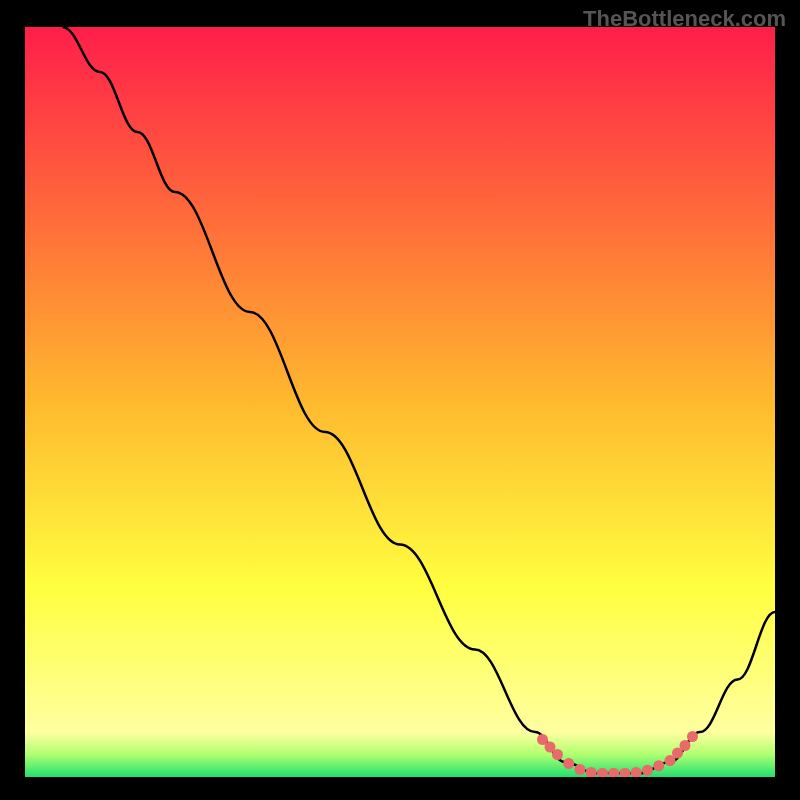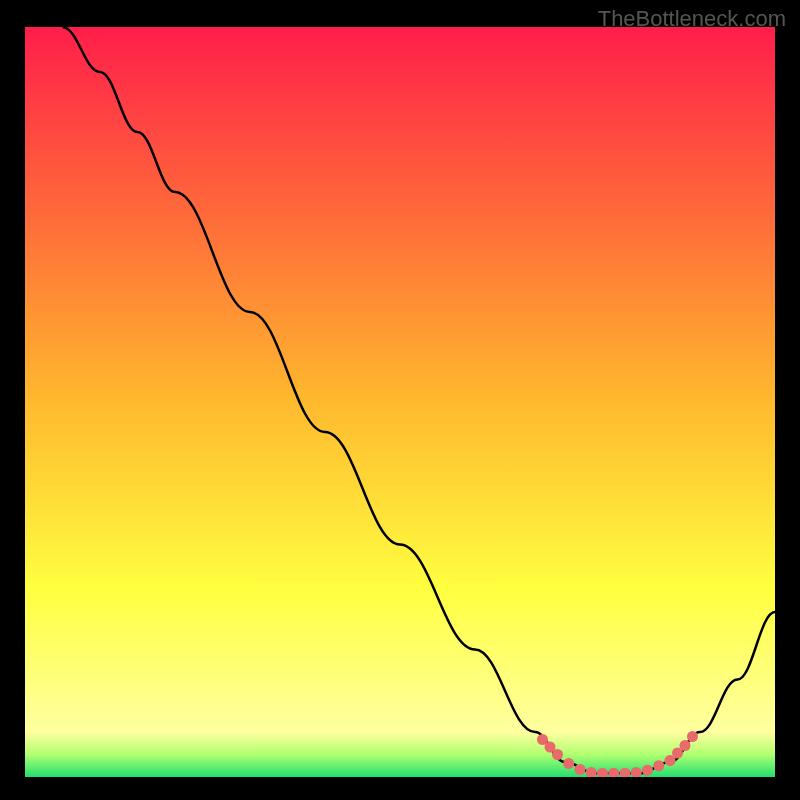--- a/index.html
+++ b/index.html
@@ -10,21 +10,21 @@
     height: 800px;
     position: relative;
     font-family: Arial, sans-serif;
   }
   .watermark {
     position: absolute;
     top: 6px;
     right: 14px;
     color: #555;
     font-size: 22px;
-    font-weight: normal;
+    font-weight: bold;
     z-index: 10;
   }
   .plot-area {
     position: absolute;
     left: 25px;
     top: 27px;
     width: 750px;
     height: 750px;
   }
   svg {

